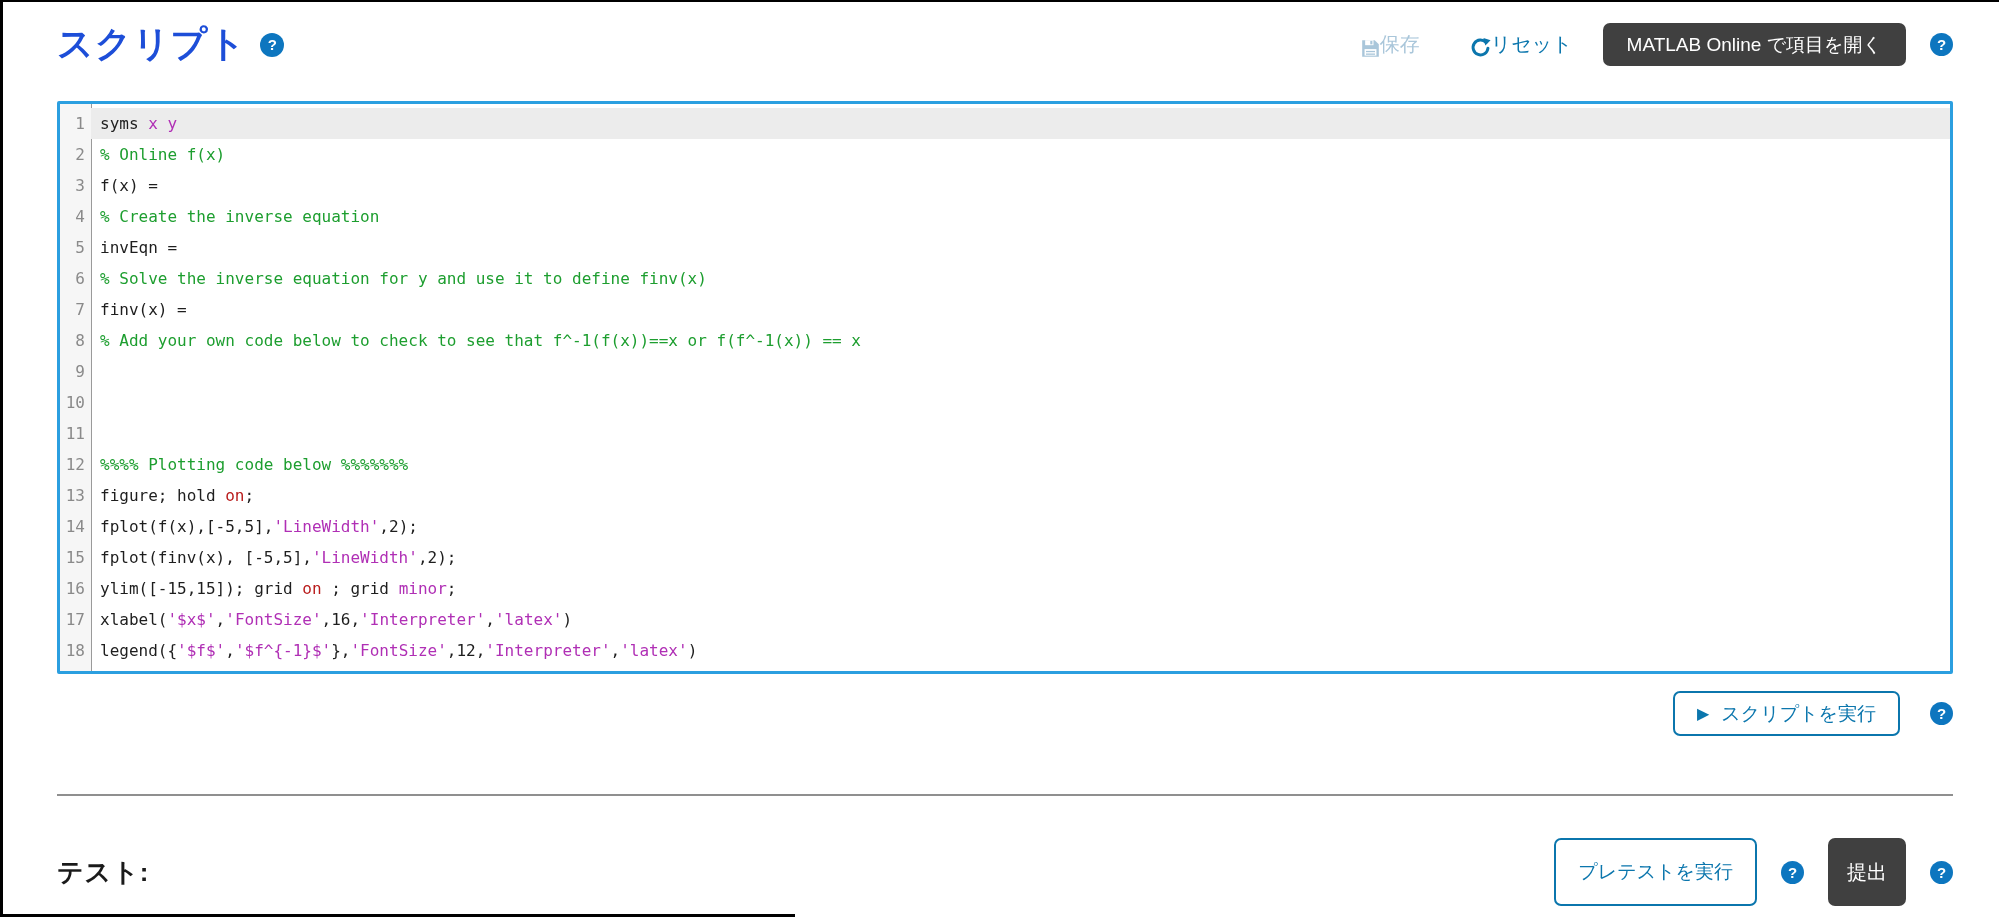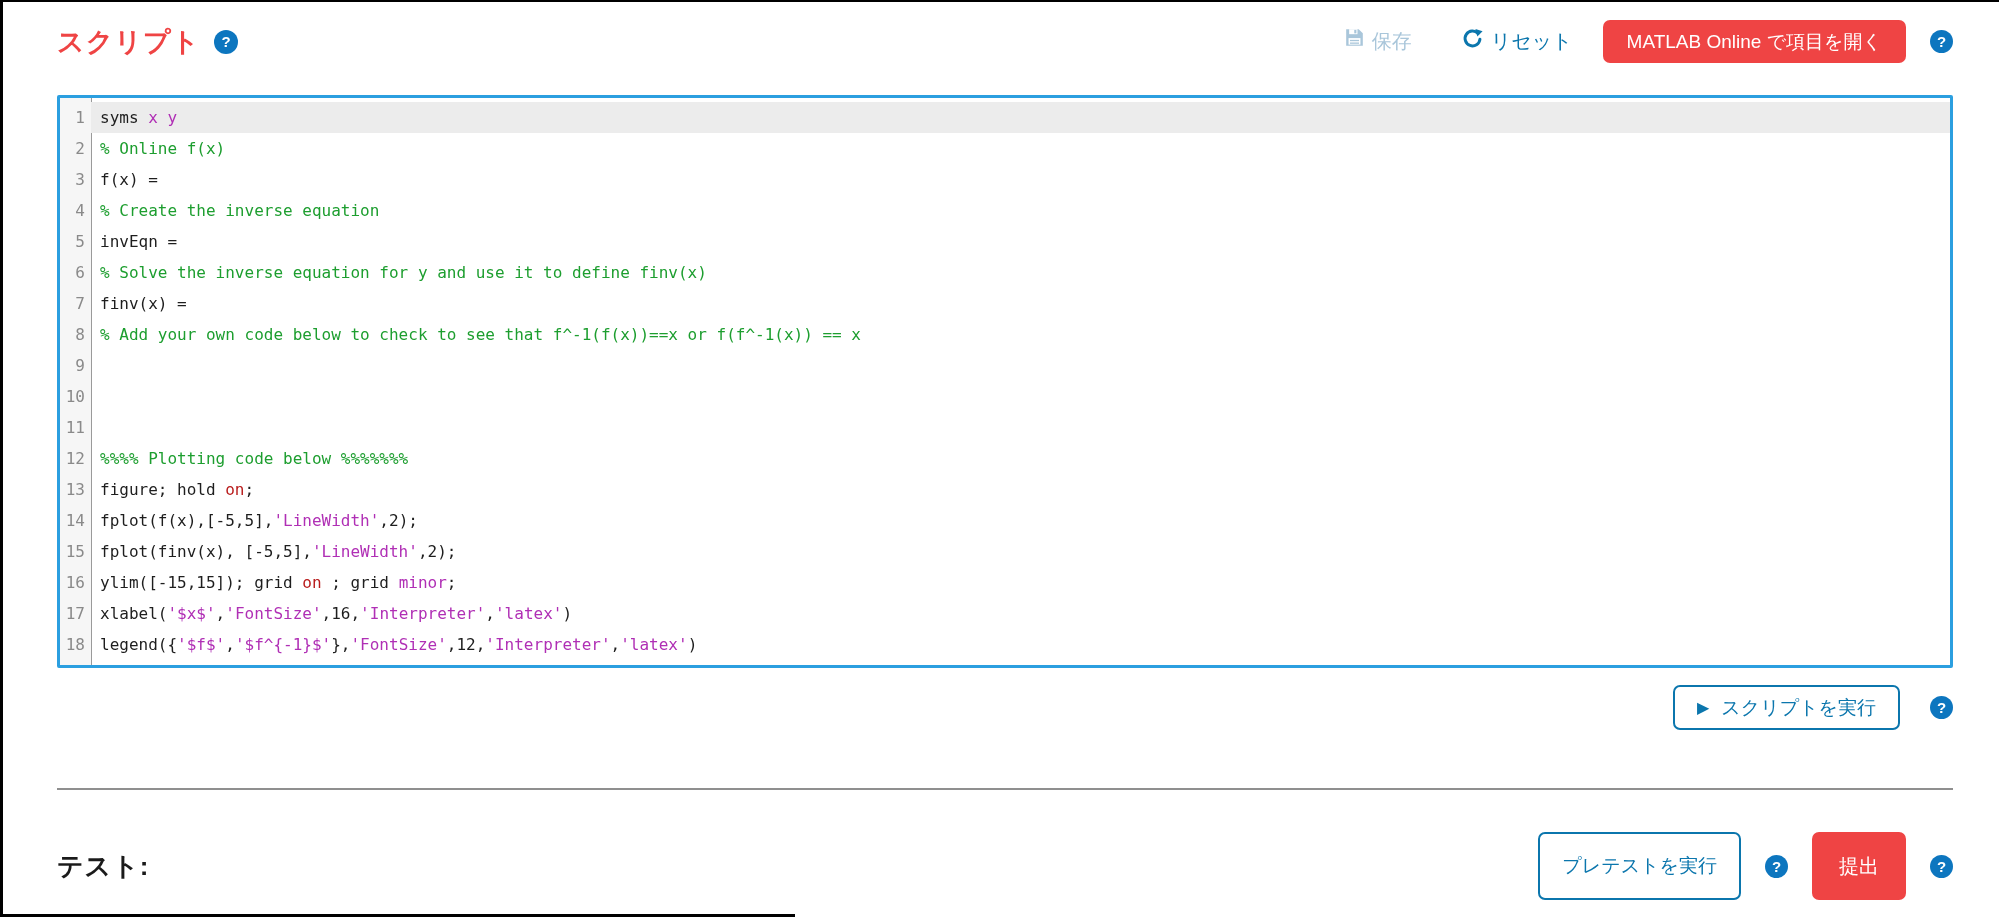--- a/index.html
+++ b/index.html
@@ -9,39 +9,39 @@
     font-family: "Liberation Sans", sans-serif;
     color: #1c1c1c;
     border-left: 3px solid #000;
     border-top: 2px solid #000;
     position: relative;
   }
   .frame { padding: 18px 46px 0 54px; }
 
   
   .topbar { display: flex; align-items: center; }
-  .page-title { font-size: 27px; font-weight: 700; color: #ef4444; letter-spacing: 1px; }
+  .page-title { font-size: 36px; font-weight: 700; color: #1d4ed8; letter-spacing: 1px; }
   .qicon {
     display: inline-flex; align-items: center; justify-content: center;
     width: 23px; height: 23px; border-radius: 50%;
     background: #0d76bf; color: #fff; font-size: 15px; font-weight: 700;
     flex: 0 0 auto; cursor: pointer; user-select: none;
   }
   .title-q { margin-left: 14px; width: 24px; height: 24px; }
   .toolbar { display: flex; align-items: center; gap: 50px; margin-left: auto; }
   .link {
-    display: inline-flex; align-items: flex-start; gap: 8px;
+    display: inline-flex; align-items: flex-end; 
     background: none; border: none; cursor: pointer;
     font-family: "Liberation Sans", sans-serif;
     font-size: 20px; color: #0b76ad;
   }
   .link .icon { display: inline-flex; }
   .link.disabled { color: #a9c6da; cursor: default; }
   .btn-primary {
-    background: #ef4444; color: #fff; border: none; border-radius: 7px;
+    background: #404040; color: #fff; border: none; border-radius: 7px;
     font-family: "Liberation Sans", sans-serif; font-size: 19px;
     height: 43px; padding: 0 24px; cursor: pointer;
   }
   .open-online { margin-left: 30px; }
   .topbar .end-q { margin-left: 24px; }
 
   
   .editor {
     margin-top: 32px;
     border: 3px solid #2b9fe0;
@@ -82,21 +82,21 @@
     border: 2px solid #0b76ad; border-radius: 7px;
     font-family: "Liberation Sans", sans-serif; font-size: 19px;
     height: 45px; padding: 0 22px; cursor: pointer;
   }
   .play-glyph { font-size: 16px; line-height: 1; }
   .divider { margin-top: 58px; border: none; border-top: 2px solid #8f8f8f; }
   .test-row { margin-top: 42px; display: flex; align-items: center; }
   .test-heading { font-size: 26px; font-weight: 700; color: #1a1a1a; letter-spacing: 1px; }
   .test-actions { margin-left: auto; display: flex; align-items: center; gap: 24px; }
   .btn-outline.tall, .btn-primary.tall { height: 68px; }
-  .btn-primary.tall { padding: 0 27px; font-size: 20px; }
+  .btn-primary.tall { padding: 0 19px; font-size: 20px; }
 
   .bottom-edge { position: absolute; left: 0; bottom: 0; width: 792px; height: 3px; background: #000; }
 </style>
 </head>
 <body>
 
 <div class="frame">
 
   <header class="topbar">
     <h1 class="page-title">スクリプト</h1>

